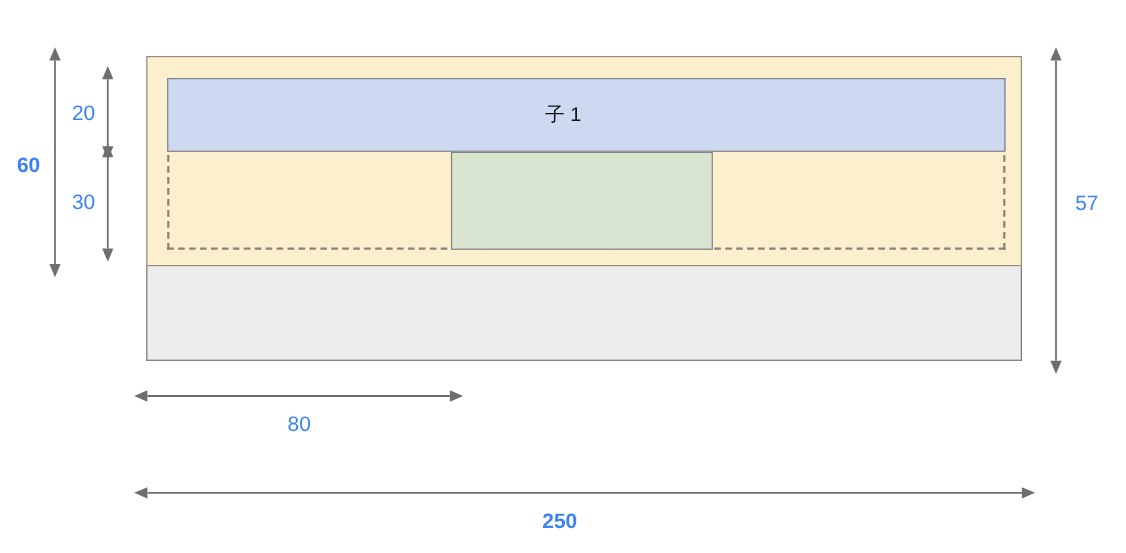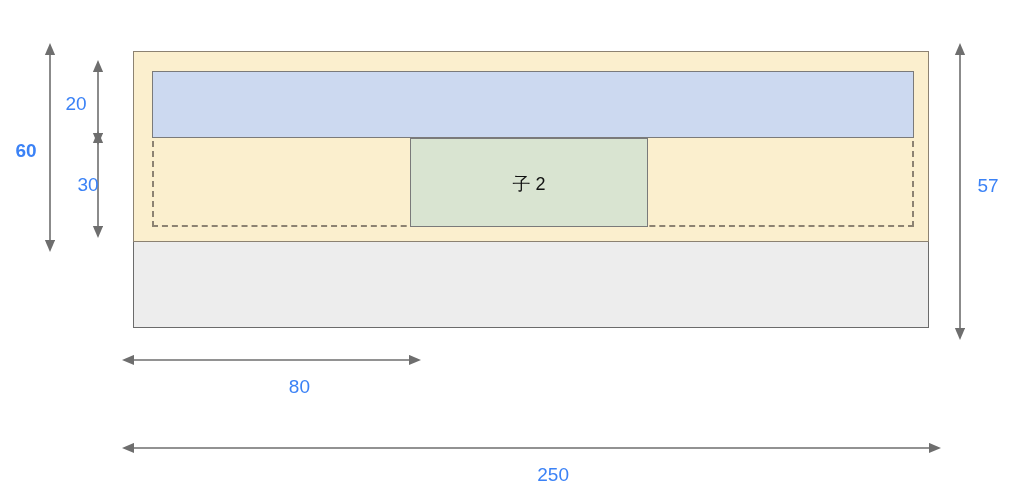--- a/index.html
+++ b/index.html
@@ -48,23 +48,23 @@
 
 <div id="canvas">
 
   <div class="rect" style="left:133px; top:242px; width:796px; height:86px; background:#ededed; border:1px solid #6b6b6b; border-top:none;"></div>
 
   <div class="rect" style="left:133px; top:51px; width:796px; height:191px; background:#fbefce; border:1px solid #8c8272;"></div>
 
   <div class="rect" style="left:152px; top:71px; width:762px; height:156px; border:2px dashed #8c8272; background:transparent;"></div>
 
   <div class="rect" style="left:152px; top:71px; width:762px; height:67px; background:#ccd9f0; border:1px solid #7a7a7a;"></div>
+  <div class="box-label" style="left:0px; top:95px; width:1024px; text-align:center;">子 1</div>
 
   <div class="rect" style="left:410px; top:138px; width:238px; height:89px; background:#d9e4d1; border:1px solid #7a7a7a;"></div>
-  <div class="box-label" style="left:410px; top:175px; width:238px; text-align:center;">子 2</div>
 
   <svg class="layer" viewBox="0 0 1024 503">
     <defs>
       <marker id="ah-start" markerWidth="9" markerHeight="9" refX="7.5" refY="3.2" orient="auto" markerUnits="strokeWidth">
         <path d="M7.5,0 L0,3.2 L7.5,6.4 z" fill="#6e6e6e"></path>
       </marker>
       <marker id="ah-end" markerWidth="9" markerHeight="9" refX="0.5" refY="3.2" orient="auto" markerUnits="strokeWidth">
         <path d="M0.5,0 L8,3.2 L0.5,6.4 z" fill="#6e6e6e"></path>
       </marker>
     </defs>
@@ -79,21 +79,21 @@
 
     <line x1="134" y1="360" x2="409" y2="360" stroke="#6e6e6e" stroke-width="1.6" marker-start="url(#ah-start)" marker-end="url(#ah-end)"></line>
 
     <line x1="134" y1="448" x2="929" y2="448" stroke="#6e6e6e" stroke-width="1.6" marker-start="url(#ah-start)" marker-end="url(#ah-end)"></line>
   </svg>
 
   <div class="dim-label" style="left:8px; top:141px; width:36px; text-align:center;font-weight:bold;">60</div>
 
   <div class="dim-label" style="left:62px; top:94px; width:28px; text-align:center;">20</div>
 
-  <div class="dim-label" style="left:74px; top:175px; width:28px; text-align:center;">30</div>
+  <div class="dim-label" style="left:62px; top:175px; width:28px; text-align:center;">30</div>
 
   <div class="dim-label" style="left:972px; top:176px; width:32px; text-align:center;">57</div>
 
-  <div class="dim-label" style="left:234px; top:377px; width:76px; text-align:right;">80</div>
+  <div class="dim-label" style="left:234px; top:377px; width:76px; text-align:center;">80</div>
 
-  <div class="dim-label" style="left:493px; top:465px; width:76px; text-align:right;">250</div>
+  <div class="dim-label" style="left:493px; top:465px; width:76px; text-align:left;font-weight:bold;">250</div>
 
 </div>
 
 </body></html>

